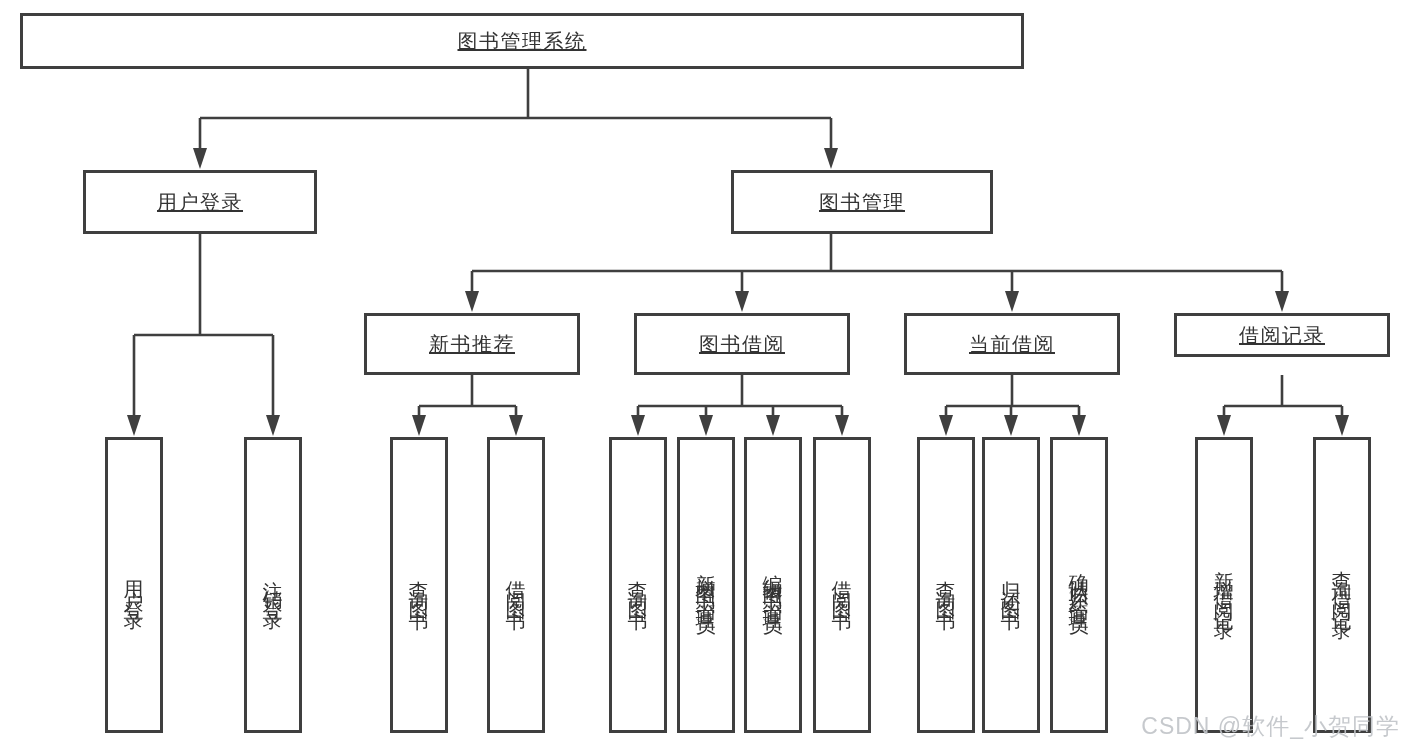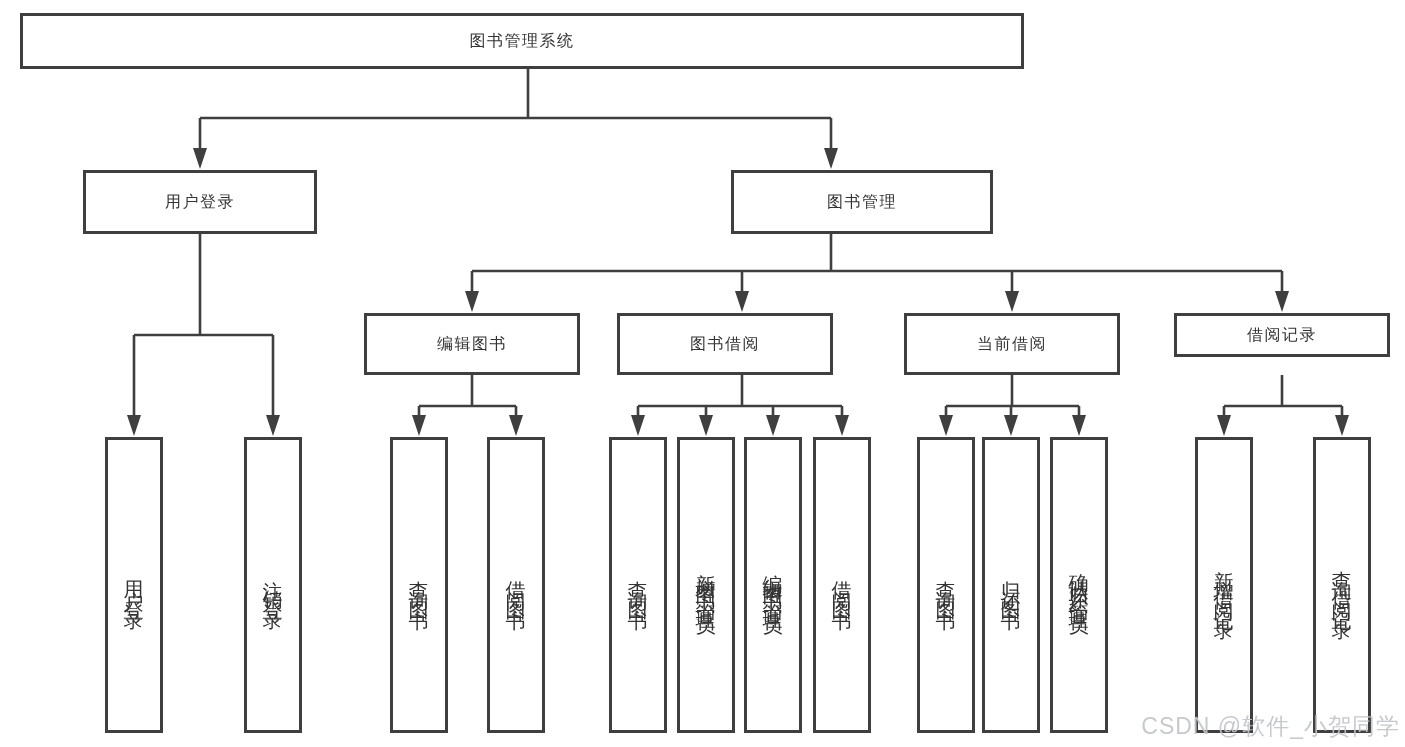--- a/index.html
+++ b/index.html
@@ -39,24 +39,25 @@
   .box {
     position: absolute;
     background: var(--box-background);
     border: 3px solid var(--line);
     display: flex;
     align-items: center;
     justify-content: center;
   }
   .hlabel {
     color: var(--text);
-    font-size: 16px;
+    font-size: 20px;
     letter-spacing: 1.5px;
     white-space: nowrap;
     line-height: 1;
+    text-decoration: underline;
   }
   .vlabel {
     color: var(--text);
     font-size: 20px;
     line-height: 1;
     writing-mode: vertical-rl;
     text-orientation: upright;
     letter-spacing: 10px;
   }
   .watermark {
@@ -132,23 +133,23 @@
   </div>
 
   <div class="box" style="left:83px;top:170px;width:234px;height:64px">
     <span class="hlabel">用户登录</span>
   </div>
   <div class="box" style="left:731px;top:170px;width:262px;height:64px">
     <span class="hlabel">图书管理</span>
   </div>
 
   <div class="box" style="left:364px;top:313px;width:216px;height:62px">
-    <span class="hlabel">编辑图书</span>
-  </div>
-  <div class="box" style="left:617px;top:313px;width:216px;height:62px">
+    <span class="hlabel">新书推荐</span>
+  </div>
+  <div class="box" style="left:634px;top:313px;width:216px;height:62px">
     <span class="hlabel">图书借阅</span>
   </div>
   <div class="box" style="left:904px;top:313px;width:216px;height:62px">
     <span class="hlabel">当前借阅</span>
   </div>
   <div class="box" style="left:1174px;top:313px;width:216px;height:44px">
     <span class="hlabel">借阅记录</span>
   </div>
 
   <div class="box" style="left:105px;top:437px;width:58px;height:296px">

